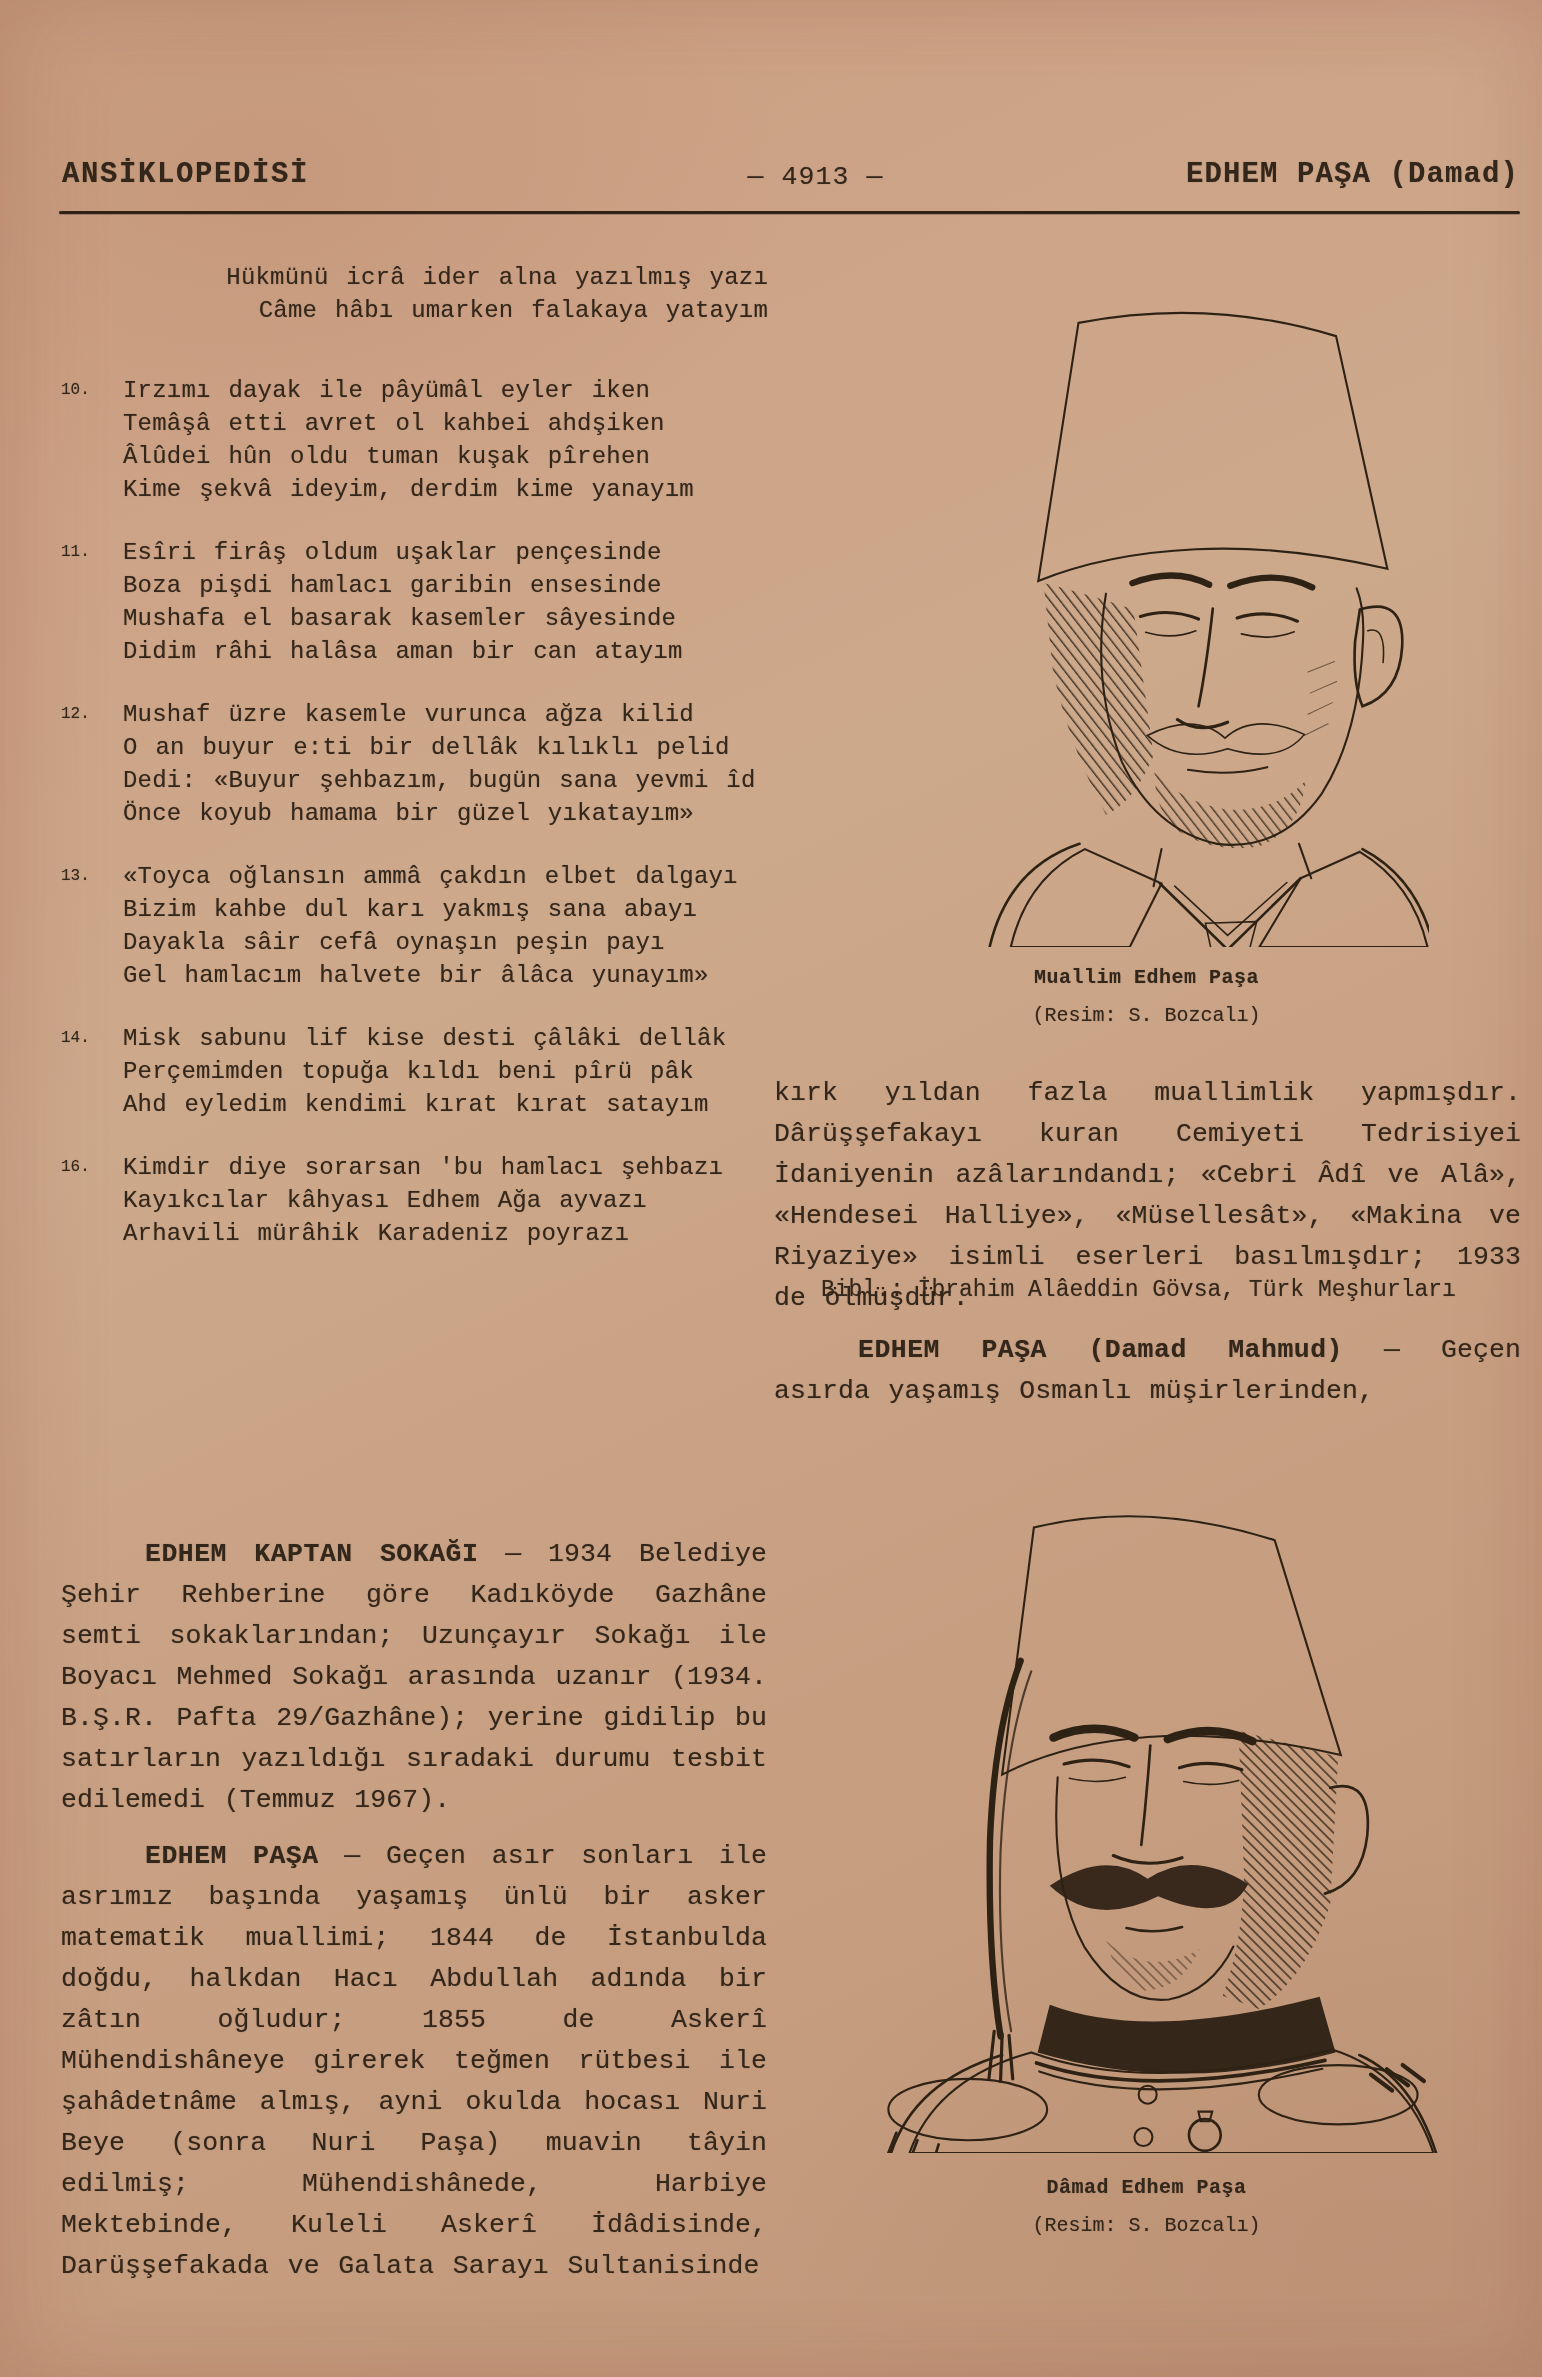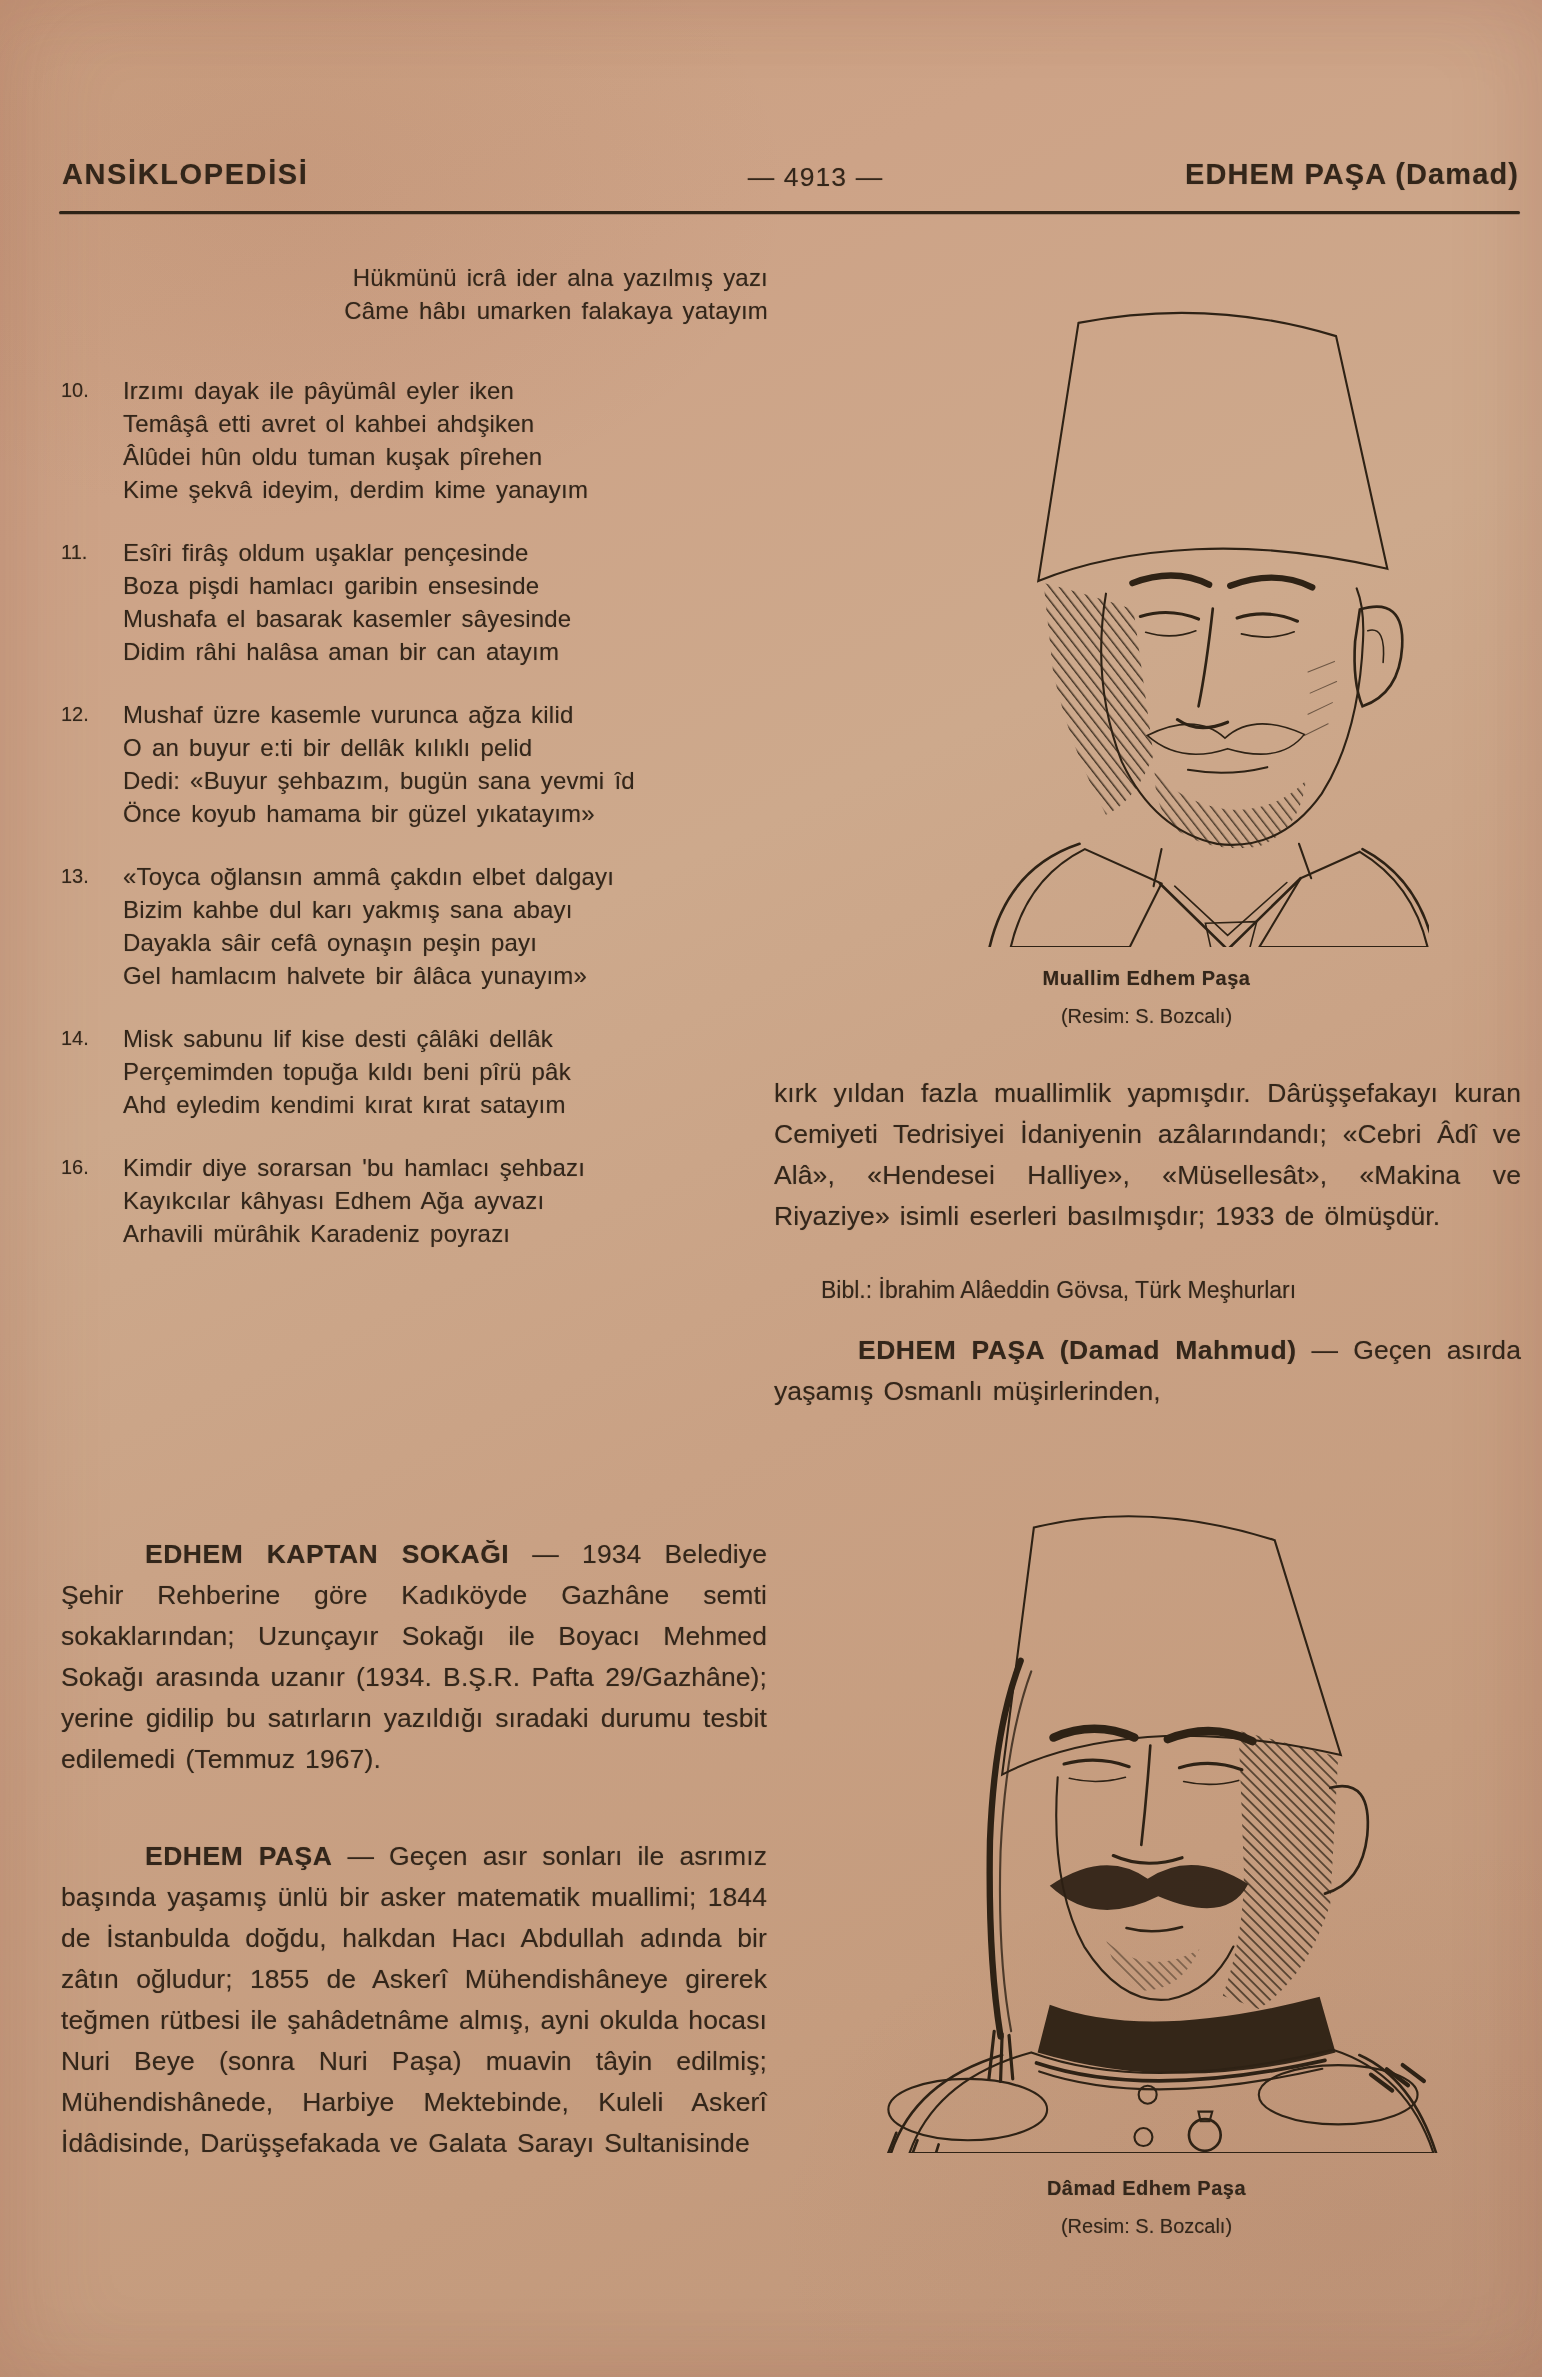--- a/index.html
+++ b/index.html
@@ -4,39 +4,39 @@
 <style>
   html,body{margin:0;padding:0;}
   .page{
     position:relative;
     width:1543px;height:2377px;
     background:
       radial-gradient(741px 476px at 18% 8%, rgba(150,80,55,0.10), rgba(0,0,0,0) 70%),
       radial-gradient(847px 582px at 88% 94%, rgba(140,75,50,0.08), rgba(0,0,0,0) 70%),
       linear-gradient(155deg,#c99f80 0%,#cda387 18%,#cda98c 38%,#c9a184 58%,#c59c7e 78%,#bf967a 100%);
     box-shadow: inset 32px 0 85px rgba(140,70,55,0.14), inset -26.5px 0 74px rgba(140,70,55,0.10);
-    font-family:Liberation Sans, sans-serif;
+    font-family:Liberation Mono, monospace;
     color:#33261a;
     overflow:hidden;
   }
   .ink{ text-shadow:0 0 1.1px rgba(46,33,20,0.35); }
 
   
   .hdr-left{position:absolute;left:62px;top:158px;font-size:29px;font-weight:bold;letter-spacing:1.6px;}
   .hdr-center{position:absolute;left:0;width:1543px;top:162px;font-size:26.5px;text-align:center;letter-spacing:1.1px;padding-left:44px;}
   .hdr-right{position:absolute;right:24px;top:158px;font-size:29px;font-weight:bold;letter-spacing:1.1px;}
   .hdr-rule{position:absolute;left:59px;top:211px;width:1461px;height:2.6px;background:#2e2316;border-radius:1.6px;
             box-shadow:0 1.1px 0 rgba(46,35,22,0.25);}
 
   
   .poem{position:absolute;left:61px;top:261px;width:707px;}
   .poem-intro{margin-left:62px;margin-bottom:47px;text-align:right;}
   .vline{font-size:24px;line-height:33px;white-space:nowrap;letter-spacing:0.2px;word-spacing:3.2px;}
   .stanza{display:flex;margin-top:30px;}
-  .stanza-num{width:62px;flex:0 0 62px;font-size:20px;line-height:33px;}
+  .stanza-num{width:62px;flex:0 0 62px;font-size:16px;line-height:33px;}
 
   
   .para{font-size:26.5px;line-height:41px;text-align:justify;letter-spacing:0.1px;word-spacing:2.6px;}
   .para b{font-weight:bold;letter-spacing:0.5px;}
   .para.indent{text-indent:84px;}
   .art-kaptan{position:absolute;left:61px;top:1534px;width:706px;}
   .art-pasa{position:absolute;left:61px;top:1836px;width:706px;}
 
   
   .fig1{position:absolute;left:857px;top:270px;width:572px;height:677px;}

